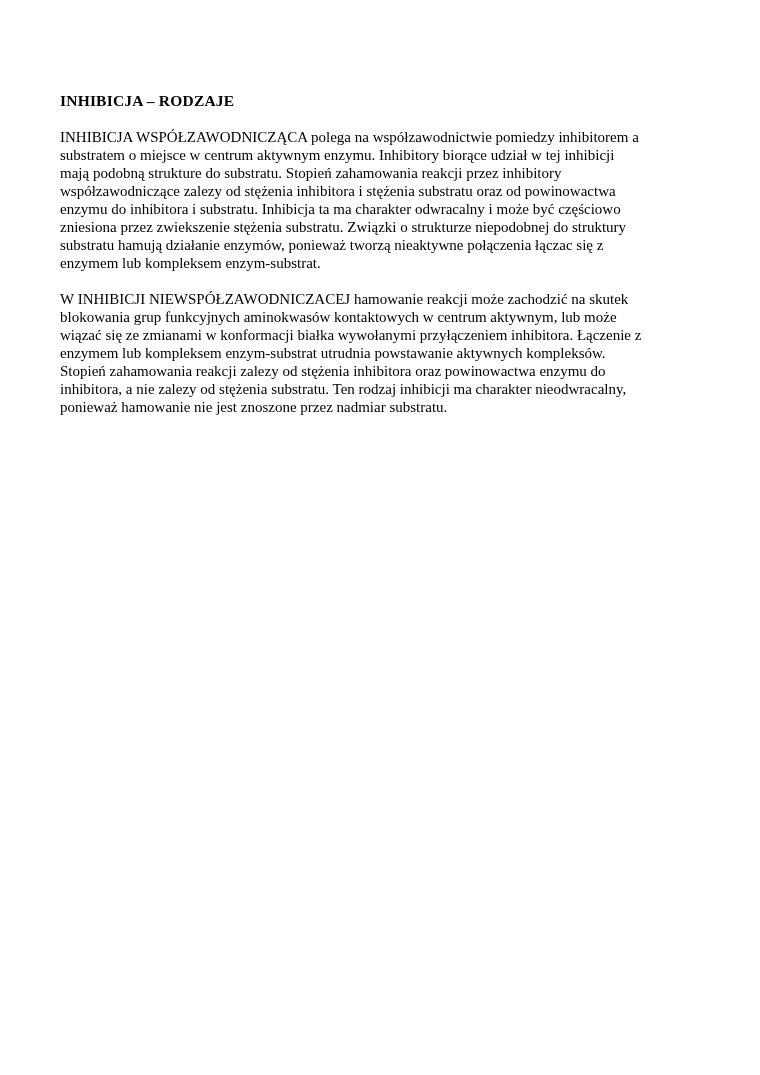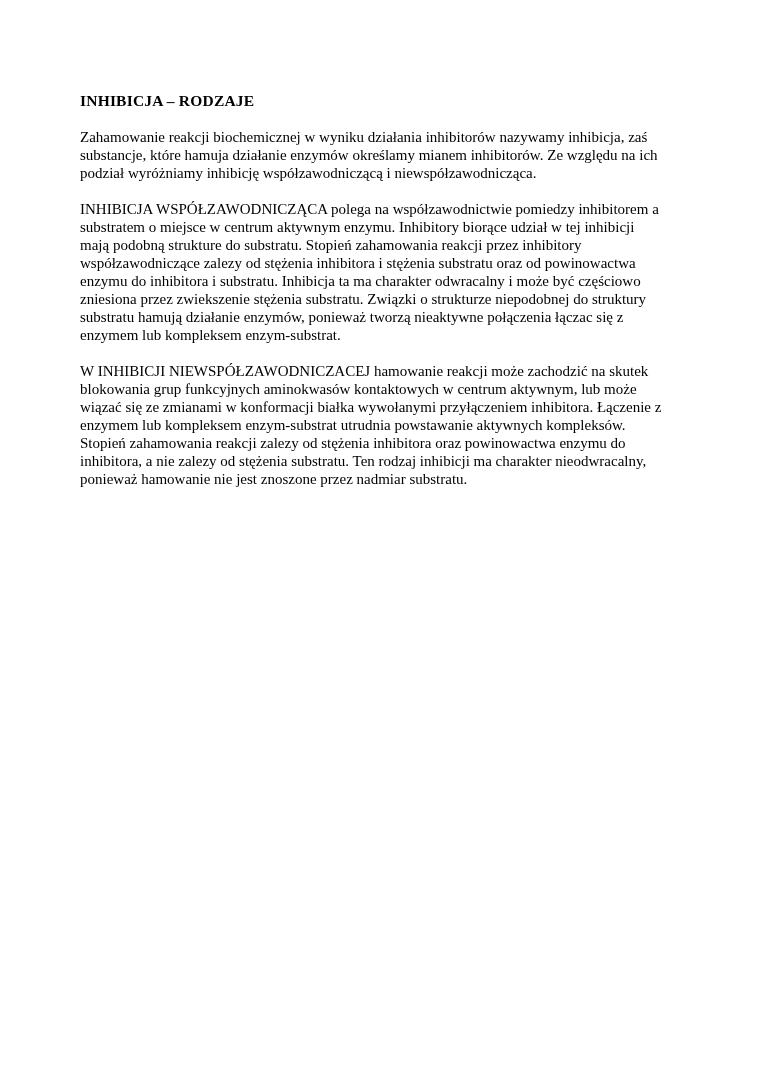--- a/index.html
+++ b/index.html
@@ -11,21 +11,21 @@
     width: 760px;
     height: 1075px;
     overflow: hidden;
   }
   .doc-page {
     box-sizing: border-box;
     width: 760px;
     height: 1075px;
     background: #ffffff;
     color: #000000;
-    padding: 92px 86px 0 80px;
+    padding: 92px 86px 0 60px;
     font-family: "Liberation Serif", "DejaVu Serif", serif;
     font-size: 15px;
     line-height: 18px;
     text-align: left;
   }
   .doc-title {
     font-size: 15.5px;
     font-weight: bold;
     margin: 0 0 18px 0;
     letter-spacing: 0.2px;
@@ -34,18 +34,17 @@
     margin: 0 0 18px 0;
     max-width: 586px;
   }
 </style>
 </head>
 <body>
 
 <div class="doc-page">
   <h1 class="doc-title">INHIBICJA – RODZAJE</h1>
 
-  <p class="doc-paragraph">Zahamowanie reakcji biochemicznej w wyniku działania inhibitorów nazywamy inhibicja, zaś substancje, które hamuja działanie enzymów określamy mianem inhibitorów. Ze względu na ich podział wyróżniamy inhibicję współzawodniczącą i niewspółzawodnicząca.</p>
 
   <p class="doc-paragraph">INHIBICJA WSPÓŁZAWODNICZĄCA polega na współzawodnictwie pomiedzy inhibitorem a substratem o miejsce w centrum aktywnym enzymu. Inhibitory biorące udział w tej inhibicji mają podobną strukture do substratu. Stopień zahamowania reakcji przez inhibitory współzawodniczące zalezy od stężenia inhibitora i stężenia substratu oraz od powinowactwa enzymu do inhibitora i substratu. Inhibicja ta ma charakter odwracalny i może być częściowo zniesiona przez zwiekszenie stężenia substratu. Związki o strukturze niepodobnej do struktury substratu hamują działanie enzymów, ponieważ tworzą nieaktywne połączenia łączac się z enzymem lub kompleksem enzym-substrat.</p>
 
   <p class="doc-paragraph">W INHIBICJI NIEWSPÓŁZAWODNICZACEJ hamowanie reakcji może zachodzić na skutek blokowania grup funkcyjnych aminokwasów kontaktowych w centrum aktywnym, lub może wiązać się ze zmianami w konformacji białka wywołanymi przyłączeniem inhibitora. Łączenie z enzymem lub kompleksem enzym-substrat utrudnia powstawanie aktywnych kompleksów. Stopień zahamowania reakcji zalezy od stężenia inhibitora oraz powinowactwa enzymu do inhibitora, a nie zalezy od stężenia substratu. Ten rodzaj inhibicji ma charakter nieodwracalny, ponieważ hamowanie nie jest znoszone przez nadmiar substratu.</p>
 </div>
 
 </body></html>

